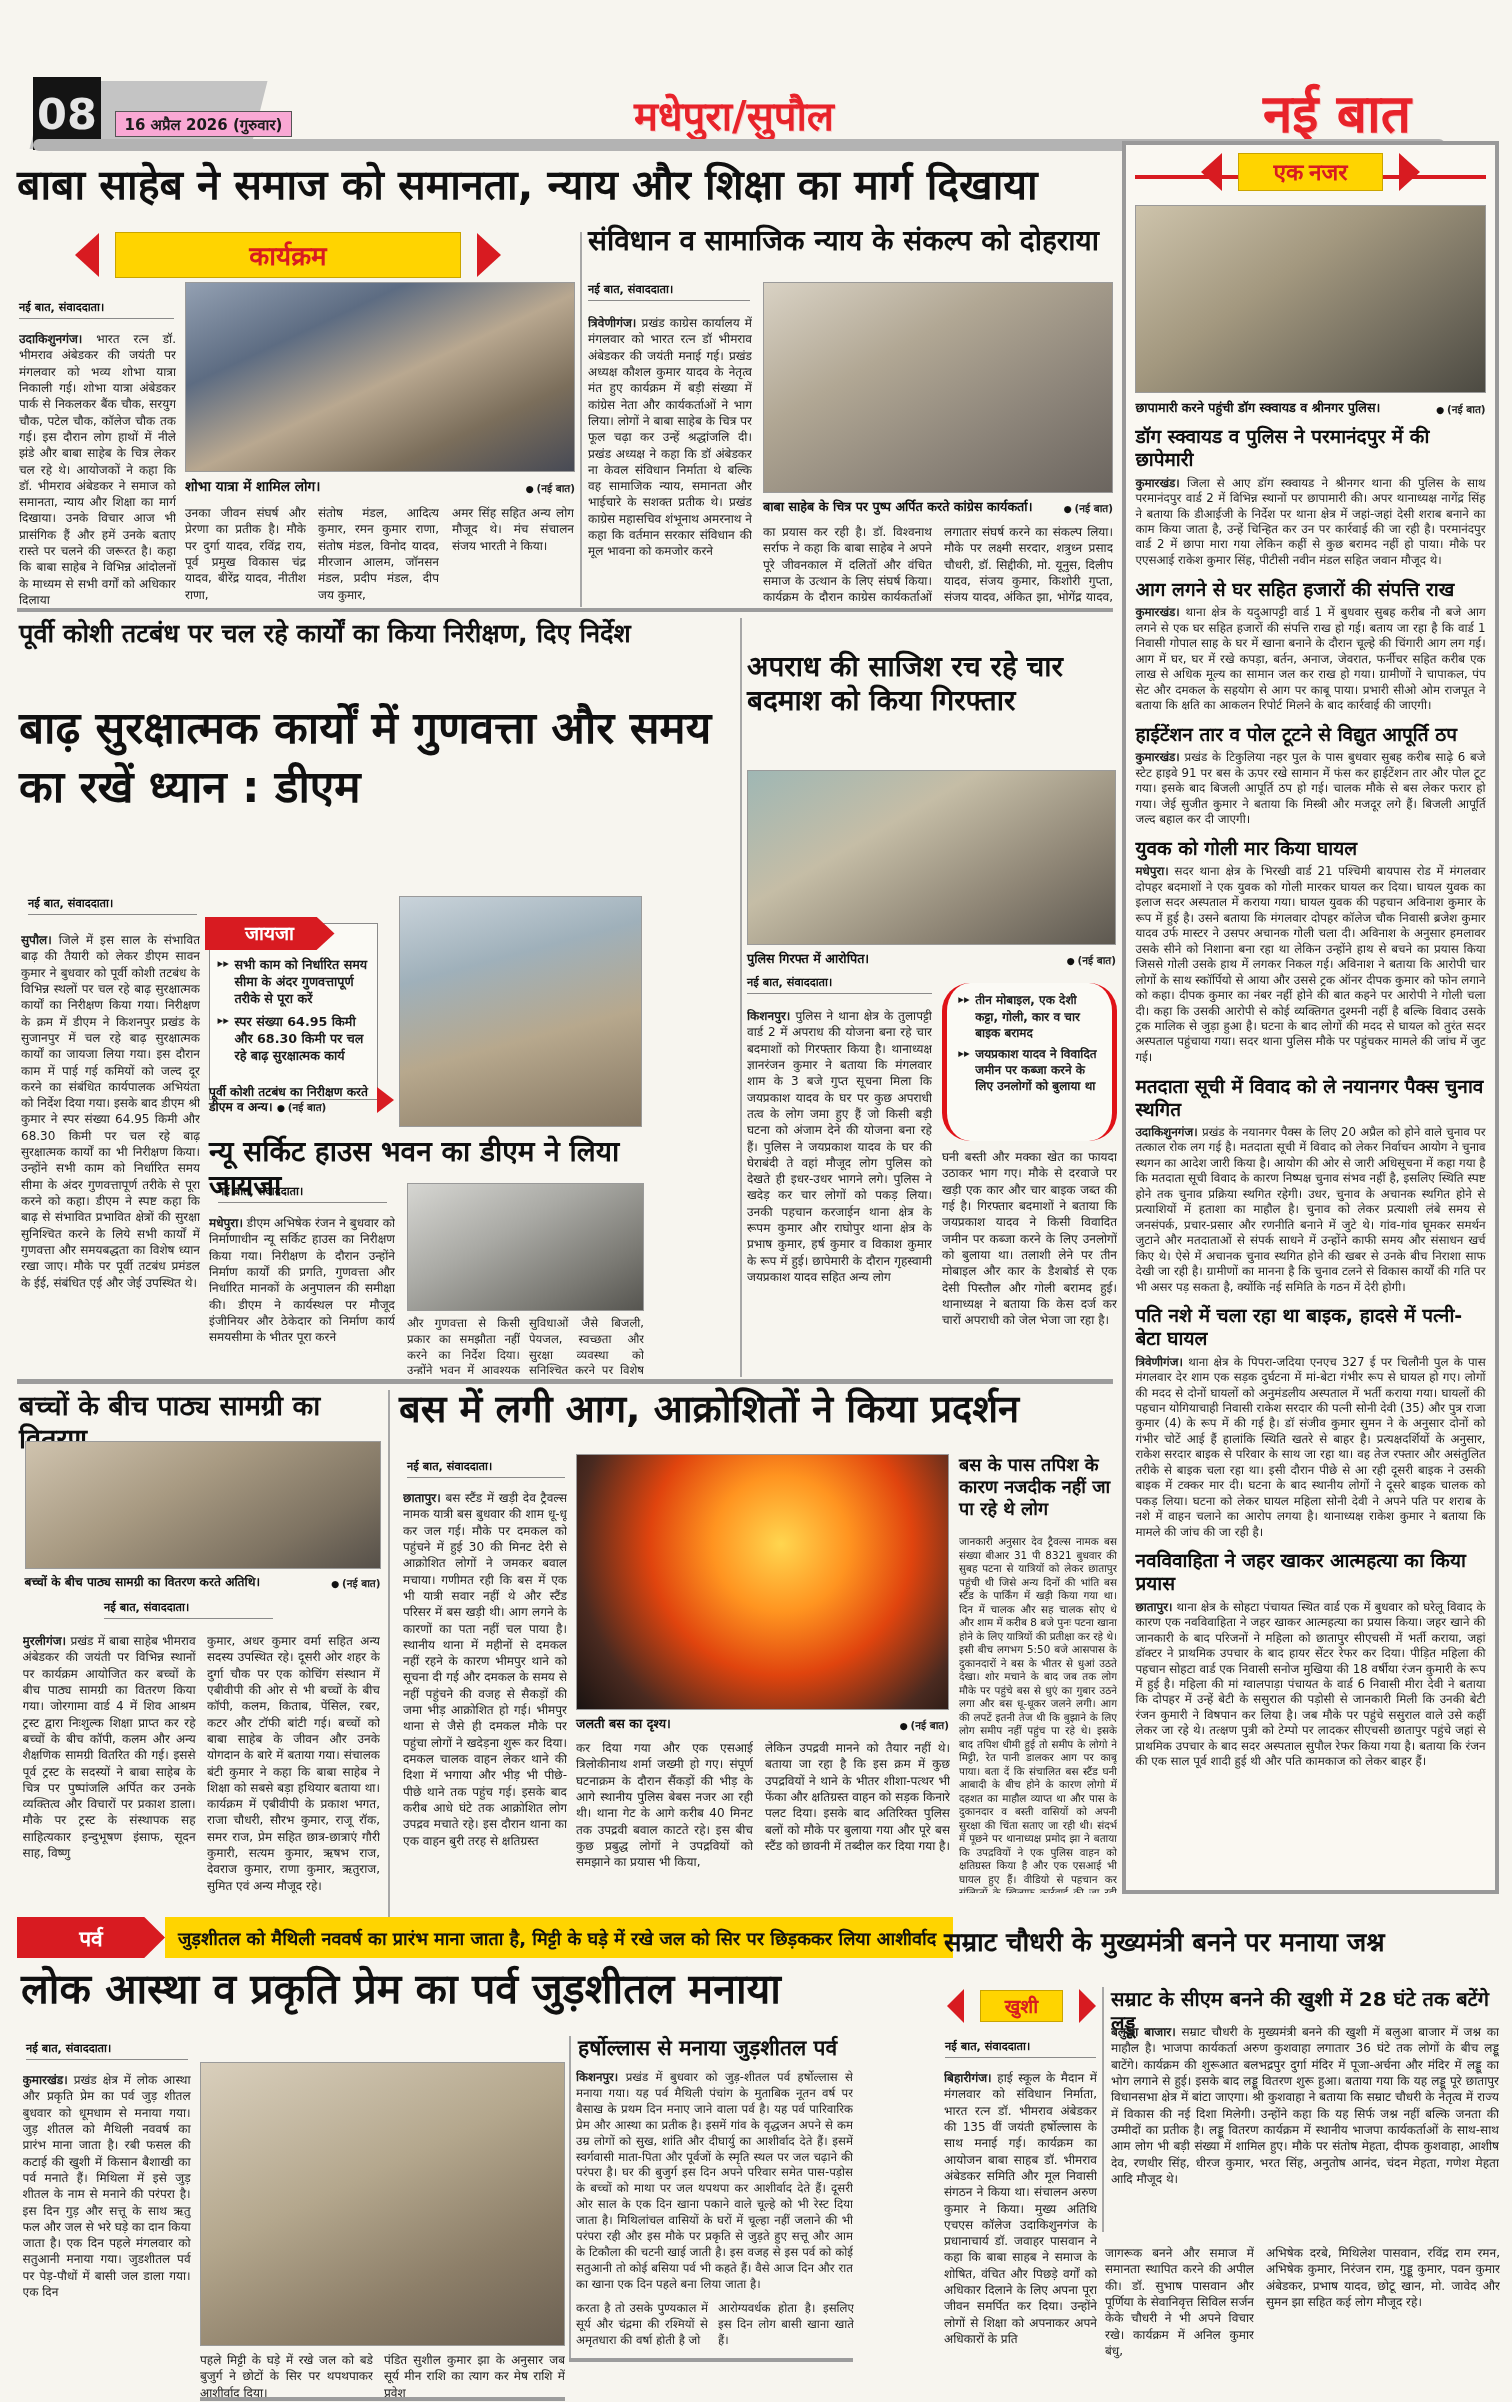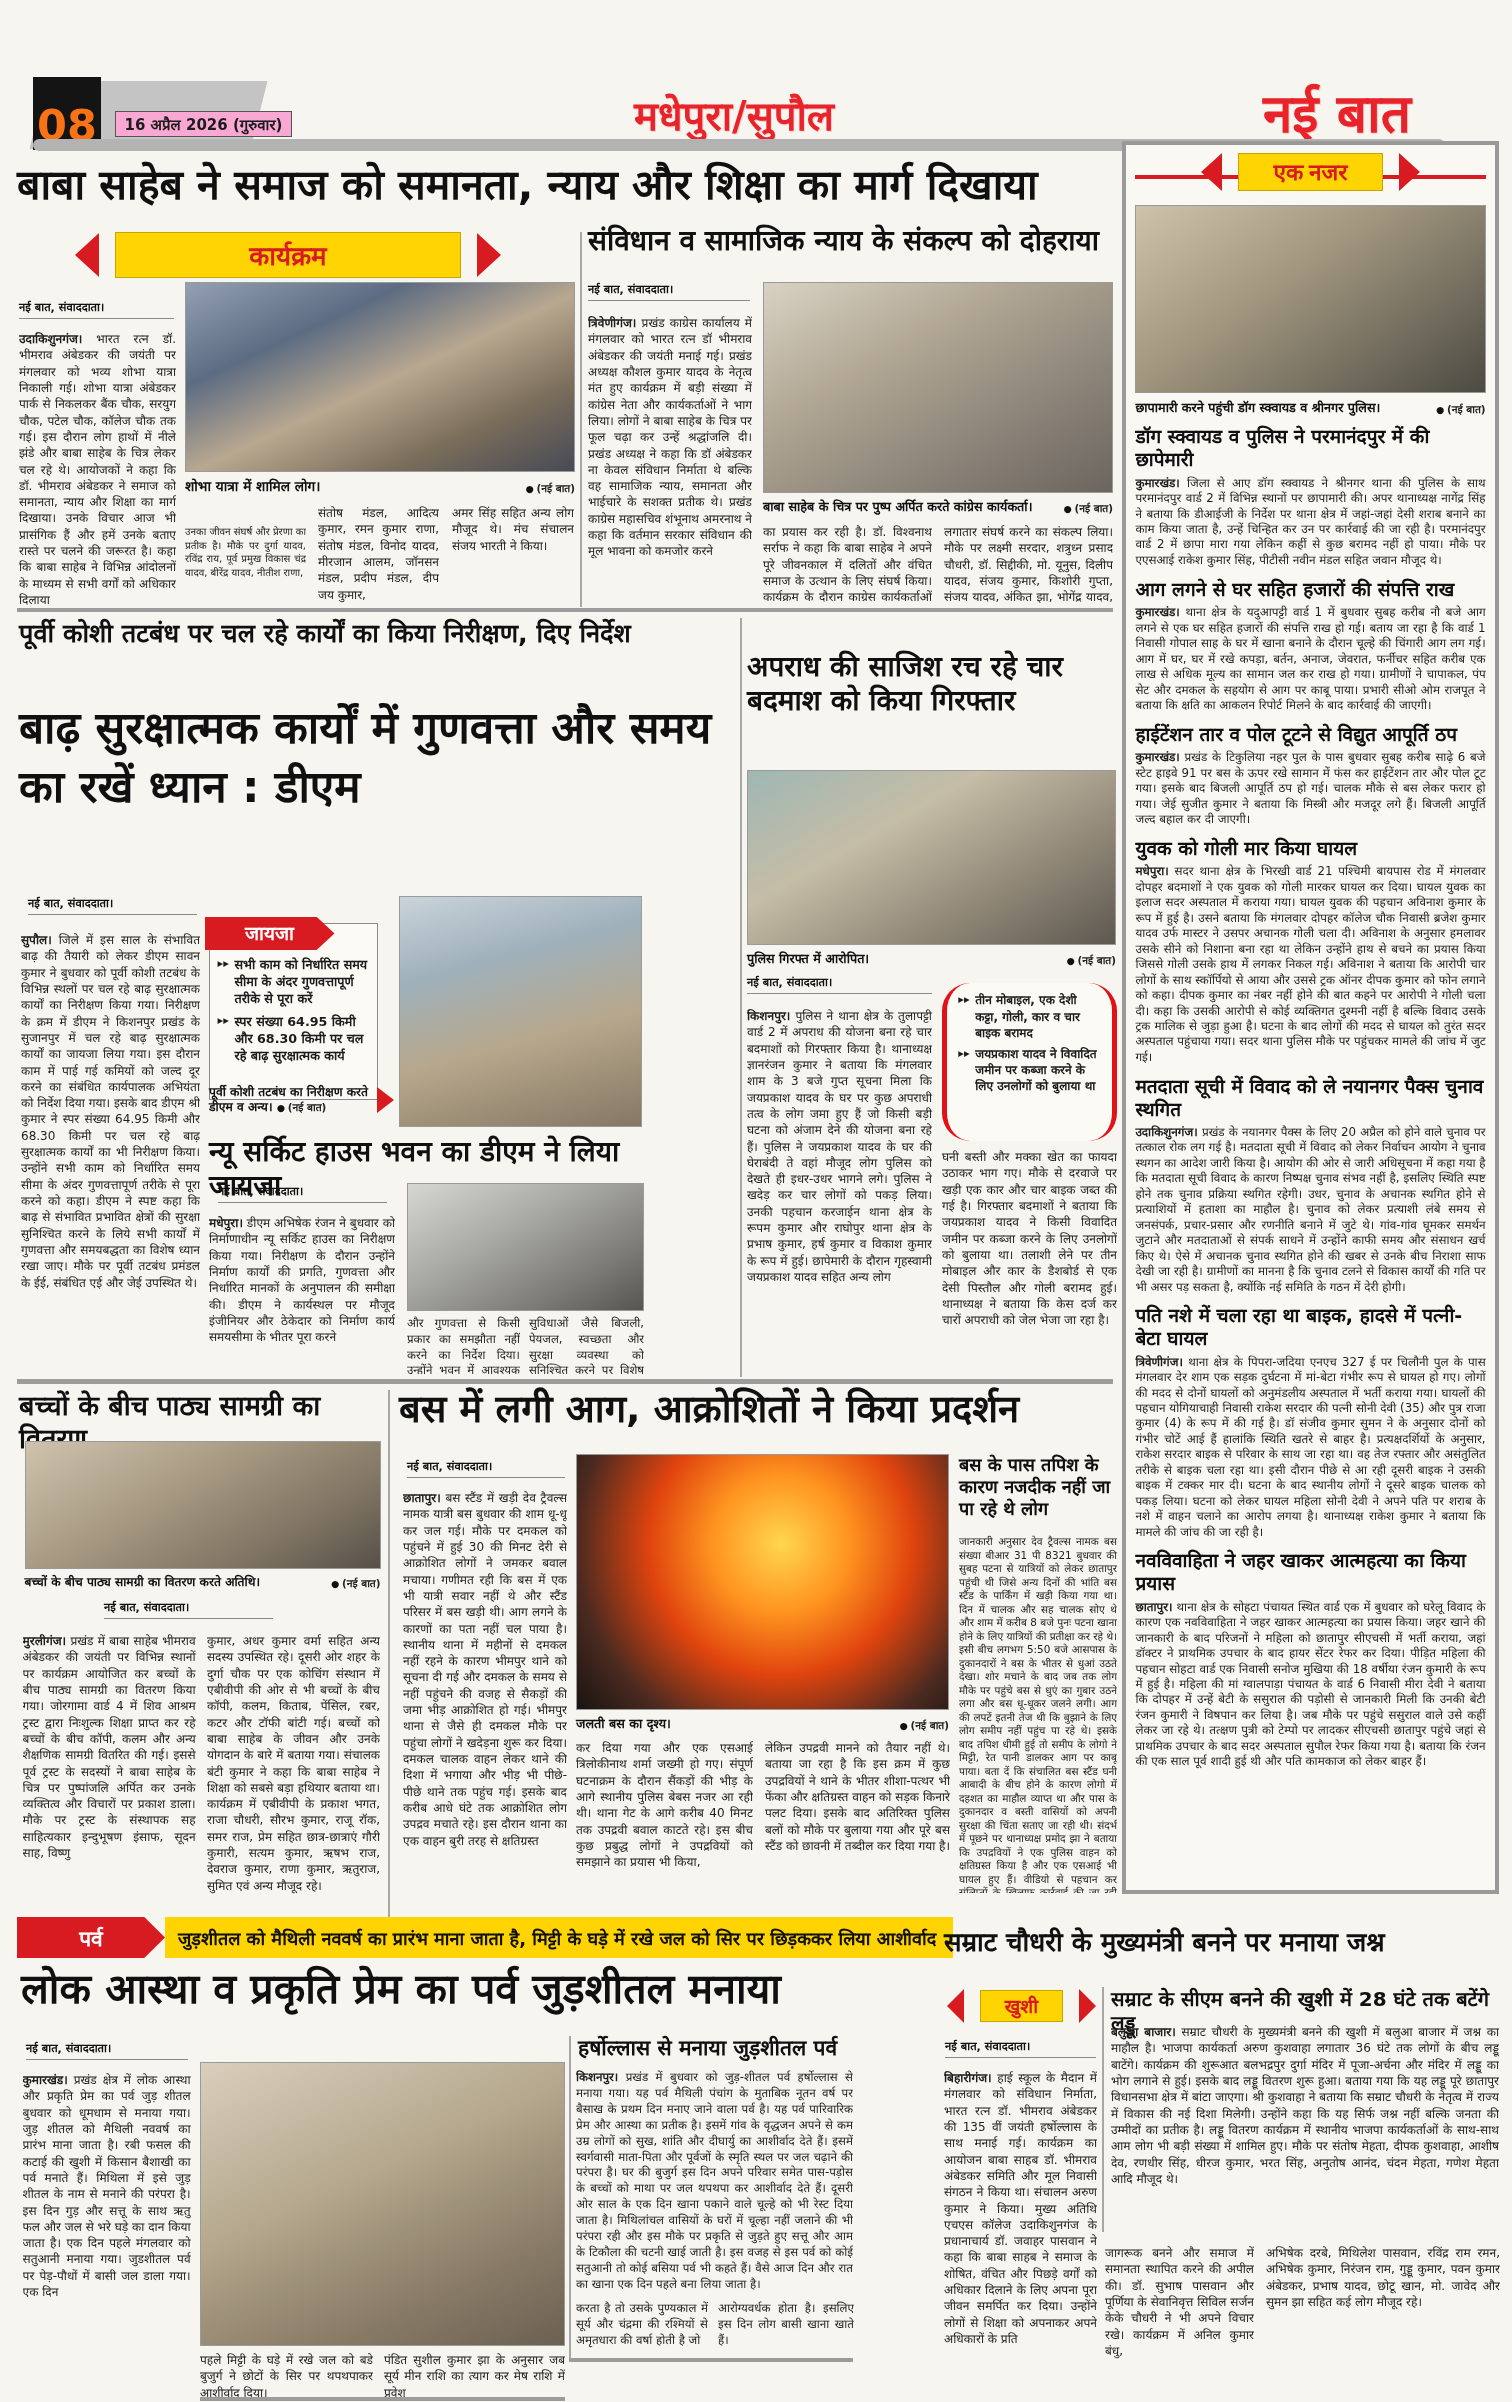--- a/index.html
+++ b/index.html
@@ -39,22 +39,22 @@
   .box-frame{border:4.7px solid #999;background:#faf8f2;box-sizing:border-box;}
   .jay-box{border:1.9px solid #8a8a8a;background:#fbfaf5;box-sizing:border-box;}
   .bullet{display:flex;gap:5.6px;font-weight:bold;font-size:12.7px;line-height:1.35;text-align:left;}
   .bullet .bi{color:#1a1a1a;font-size:11.3px;line-height:1.5;}
   .brk-box{border-left:5.6px solid #e01218;border-right:5.6px solid #e01218;border-radius:28px;
            padding:9.4px 11.3px;box-sizing:border-box;background:#fbfaf5;}
   .ek-head{font-size:19px;font-weight:bold;color:#101010;line-height:1.2;margin:9.4px 0 4.7px 0;}
   .ek-body{font-size:11.8px;line-height:1.31;text-align:justify;color:#1e1e1e;}
   .arrow-r{width:0;height:0;border-top:13px solid transparent;border-bottom:13px solid transparent;
            border-left:17px solid #d81b21;}
-  .num-box{background:#141414;color:#f97316;font-weight:bold;font-size:43px;display:flex;
-           align-items:flex-end;justify-content:center;}
+  .num-box{background:#141414;color:#e5e5e5;font-weight:bold;font-size:43px;display:flex;
+           align-items:center;justify-content:center;}
   .flag{background:#c4c4c4;transform:skewX(-14deg);}
   .red-big{color:#e8232a;font-weight:bold;text-shadow:0.9px 0.9px 0 #f9c9c9;}
 </style>
 </head>
 <body>
 
 <div id="page">
 
   <div class="abs flag" style="left:38px;top:81px;width:221px;height:68px;"></div>
   <div class="abs num-box" style="left:33px;top:77px;width:68px;height:73px;">
@@ -72,21 +72,21 @@
     <span class="badge-y" style="font-size:26px;flex:1;">कार्यक्रम</span>
     <span class="tri r"></span>
   </div>
   <div class="abs byline" style="left:19px;top:299px;width:155px;font-size:11.3px;">नई बात, संवाददाता।</div>
   <div class="abs body-txt" style="left:19px;top:331px;width:157px;height:275px;font-size:12px;"><span class="loc">उदाकिशुनगंज।</span> <span>भारत रत्न डॉ. भीमराव अंबेडकर की जयंती पर मंगलवार को भव्य शोभा यात्रा निकाली गई। शोभा यात्रा अंबेडकर पार्क से निकलकर बैंक चौक, सरयुग चौक, पटेल चौक, कॉलेज चौक तक गई। इस दौरान लोग हाथों में नीले झंडे और बाबा साहेब के चित्र लेकर चल रहे थे। आयोजकों ने कहा कि डॉ. भीमराव अंबेडकर ने समाज को समानता, न्याय और शिक्षा का मार्ग दिखाया। उनके विचार आज भी प्रासंगिक हैं और हमें उनके बताए रास्ते पर चलने की जरूरत है। कहा कि बाबा साहेब ने विभिन्न आंदोलनों के माध्यम से सभी वर्गों को अधिकार दिलाया</span></div>
   <div class="abs photo ph-procession" style="left:185px;top:282px;width:390px;height:190px;"></div>
   <div class="abs cap-row" style="left:185px;top:476px;width:390px;">
     <span class="cap">शोभा यात्रा में शामिल लोग।</span>
     <span class="credit"><span class="dot">●</span><span>(नई बात)</span></span>
   </div>
-  <div class="abs body-txt" style="left:185px;top:505px;width:121px;height:102px;font-size:10px;margin-top:20px;">उनका जीवन संघर्ष और प्रेरणा का प्रतीक है। मौके पर दुर्गा यादव, रविंद्र राय, पूर्व प्रमुख विकास चंद्र यादव, बीरेंद्र यादव, नीतीश राणा,</div>
+  <div class="abs body-txt" style="left:185px;top:505px;width:121px;height:102px;font-size:12px;">उनका जीवन संघर्ष और प्रेरणा का प्रतीक है। मौके पर दुर्गा यादव, रविंद्र राय, पूर्व प्रमुख विकास चंद्र यादव, बीरेंद्र यादव, नीतीश राणा,</div>
   <div class="abs body-txt" style="left:318px;top:505px;width:121px;height:102px;font-size:12px;">संतोष मंडल, आदित्य कुमार, रमन कुमार राणा, संतोष मंडल, विनोद यादव, मीरजान आलम, जॉनसन मंडल, प्रदीप मंडल, दीप जय कुमार,</div>
   <div class="abs body-txt" style="left:452px;top:505px;width:122px;height:102px;font-size:12px;">अमर सिंह सहित अन्य लोग मौजूद थे। मंच संचालन संजय भारती ने किया।</div>
 
   <div class="abs vrule" style="left:580px;top:232px;height:375px;"></div>
   <div class="abs art-head" style="left:588px;top:224px;width:525px;font-size:28px;">संविधान व सामाजिक न्याय के संकल्प को दोहराया</div>
   <div class="abs byline" style="left:588px;top:281px;width:162px;font-size:11.3px;">नई बात, संवाददाता।</div>
   <div class="abs body-txt" style="left:588px;top:315px;width:164px;height:292px;font-size:12px;"><span class="loc">त्रिवेणीगंज।</span> <span>प्रखंड काग्रेस कार्यालय में मंगलवार को भारत रत्न डॉ भीमराव अंबेडकर की जयंती मनाई गई। प्रखंड अध्यक्ष कौशल कुमार यादव के नेतृत्व मंत हुए कार्यक्रम में बड़ी संख्या में कांग्रेस नेता और कार्यकर्ताओं ने भाग लिया। लोगों ने बाबा साहेब के चित्र पर फूल चढ़ा कर उन्हें श्रद्धांजलि दी। प्रखंड अध्यक्ष ने कहा कि डॉ अंबेडकर ना केवल संविधान निर्माता थे बल्कि वह सामाजिक न्याय, समानता और भाईचारे के सशक्त प्रतीक थे। प्रखंड काग्रेस महासचिव शंभूनाथ अमरनाथ ने कहा कि वर्तमान सरकार संविधान की मूल भावना को कमजोर करने</span></div>
   <div class="abs photo ph-congress" style="left:763px;top:282px;width:350px;height:211px;"></div>
   <div class="abs cap-row" style="left:763px;top:497px;width:350px;">
     <span class="cap" style="font-size:12.7px;">बाबा साहेब के चित्र पर पुष्प अर्पित करते कांग्रेस कार्यकर्ता।</span>

